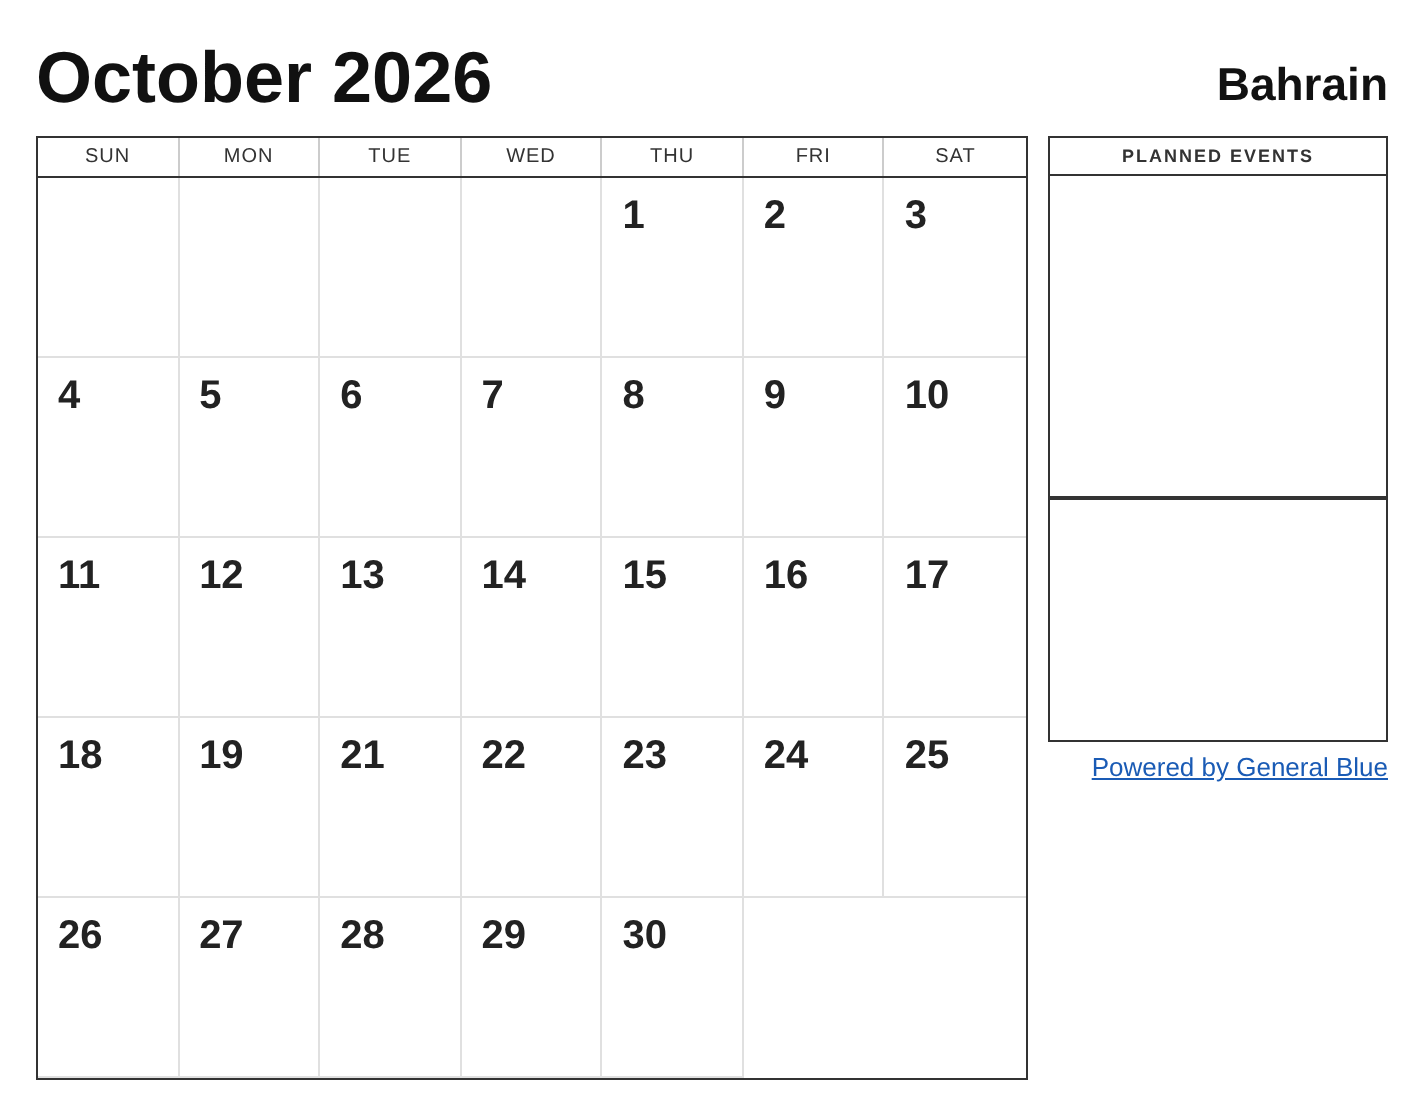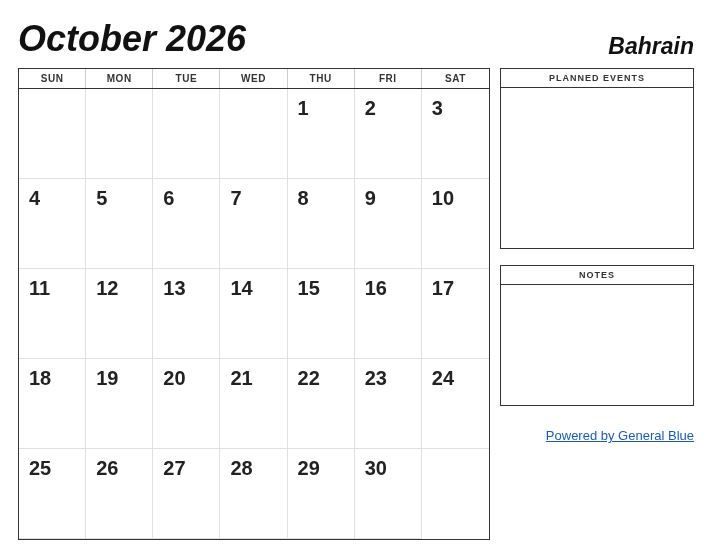--- a/index.html
+++ b/index.html
@@ -14,23 +14,22 @@
       width: 712px;
       height: 550px;
       background: #fff;
       padding: 18px 18px 10px 18px;
       display: flex;
       flex-direction: column;
     }
     .header {
       display: flex;
       justify-content: space-between;
-      align-items: flex-end;
+      align-items: center;
       margin-bottom: 8px;
-      font-style: italic;
     }
     .month-title {
       font-size: 36px;
       font-weight: bold;
       color: #111;
     }
     .country-name {
       font-size: 23px;
       font-weight: bold;
       color: #111;
@@ -48,21 +47,21 @@
       flex-direction: column;
     }
     .day-headers {
       display: grid;
       grid-template-columns: repeat(7, 1fr);
       border-bottom: 1px solid #333;
     }
     .day-header {
       text-align: center;
       font-size: 10px;
-      font-weight: bold;
+      font-weight: normal;
       color: #333;
       padding: 4px 2px;
       border-right: 1px solid #ccc;
       letter-spacing: 0.5px;
     }
     .day-header:last-child { border-right: none; }
     .calendar-grid {
       display: grid;
       grid-template-columns: repeat(7, 1fr);
       flex: 1;
@@ -75,24 +74,24 @@
       font-weight: bold;
       color: #222;
       min-height: 72px;
       display: flex;
       align-items: flex-start;
       justify-content: flex-start;
     }
     .calendar-cell:nth-child(7n) { border-right: none; }
     .calendar-cell.empty { color: transparent; }
     .sidebar {
-      width: 194px;
+      width: 170px;
       display: flex;
       flex-direction: column;
-      gap: 16px;
+      gap: 0;
     }
     .sidebar-box {
       border: 1px solid #333;
       display: flex;
       flex-direction: column;
     }
     .sidebar-box-title {
       text-align: center;
       font-size: 9px;
       font-weight: bold;
@@ -156,40 +155,38 @@
           <div class="calendar-cell">10</div>
           <div class="calendar-cell">11</div>
           <div class="calendar-cell">12</div>
           <div class="calendar-cell">13</div>
           <div class="calendar-cell">14</div>
           <div class="calendar-cell">15</div>
           <div class="calendar-cell">16</div>
           <div class="calendar-cell">17</div>
           <div class="calendar-cell">18</div>
           <div class="calendar-cell">19</div>
-          <div class="calendar-cell">20</div>
           <div class="calendar-cell">21</div>
           <div class="calendar-cell">22</div>
           <div class="calendar-cell">23</div>
           <div class="calendar-cell">24</div>
           <div class="calendar-cell">25</div>
           <div class="calendar-cell">26</div>
           <div class="calendar-cell">27</div>
           <div class="calendar-cell">28</div>
           <div class="calendar-cell">29</div>
           <div class="calendar-cell">30</div>
         </div>
     </div>
     <div class="sidebar">
       <div class="sidebar-box">
         <div class="sidebar-box-title">PLANNED EVENTS</div>
         <div class="sidebar-box-content"></div>
       </div>
       <div class="sidebar-box notes-box">
-        <div class="sidebar-box-title">NOTES</div>
         <div class="sidebar-box-content"></div>
       </div>
       <div class="powered-by">
         <a href="#">Powered by General Blue</a>
       </div>
     </div>
   </div>
 </div>
 
 </body></html>

